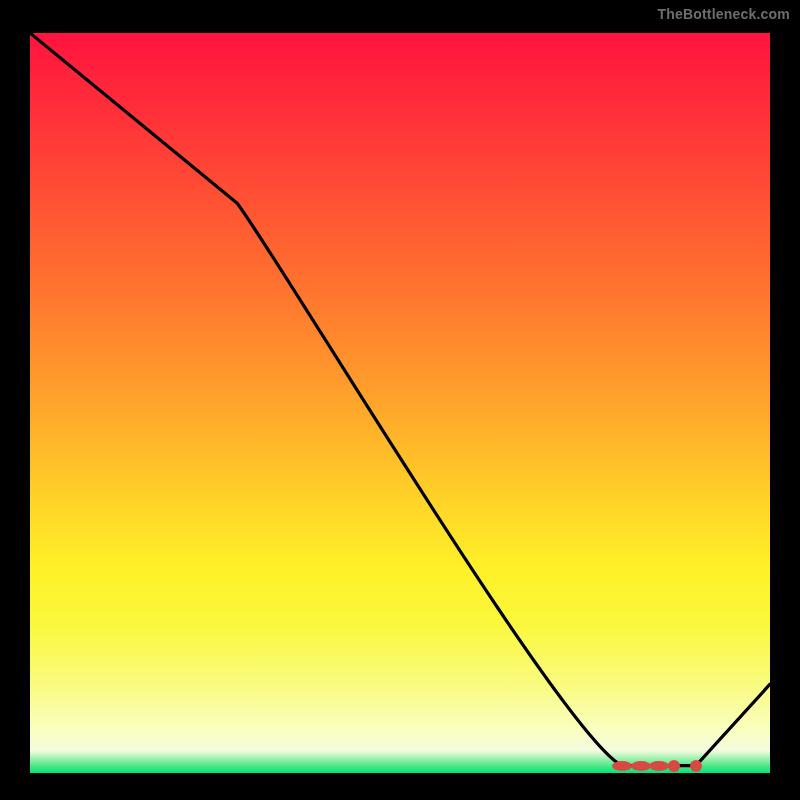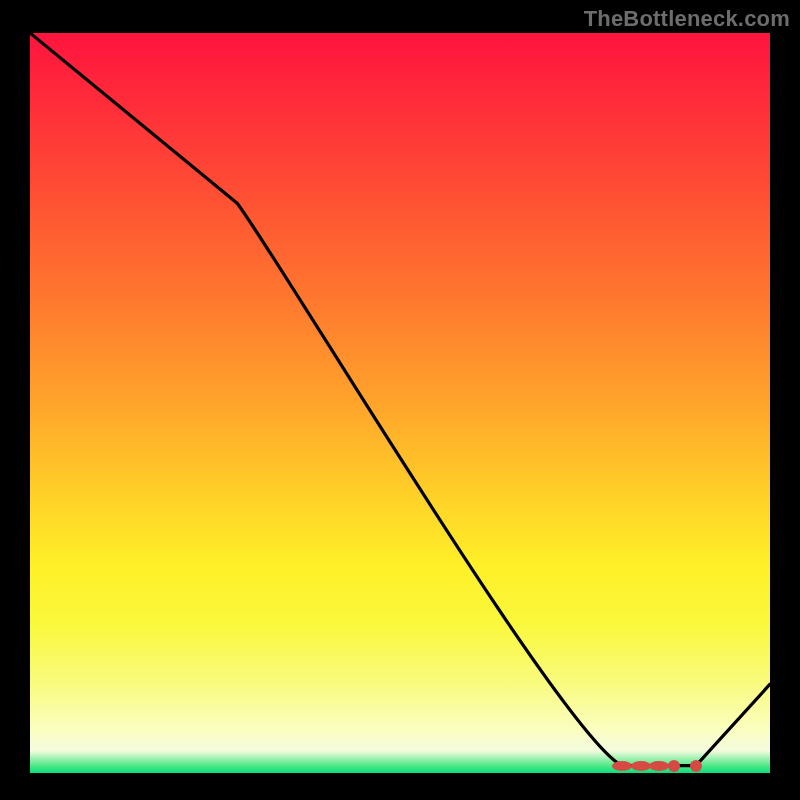--- a/index.html
+++ b/index.html
@@ -14,21 +14,21 @@
   .frame {
     position: relative;
     width: 800px;
     height: 800px;
     background: #000;
   }
   .watermark {
     position: absolute;
     top: 6px;
     right: 10px;
-    font-size: 22px;
+    font-size: 14px;
     color: #6d6d6d;
     font-weight: 600;
     letter-spacing: 0.2px;
   }
   .plot-area {
     position: absolute;
     left: 30px;
     top: 33px;
     width: 740px;
     height: 740px;

